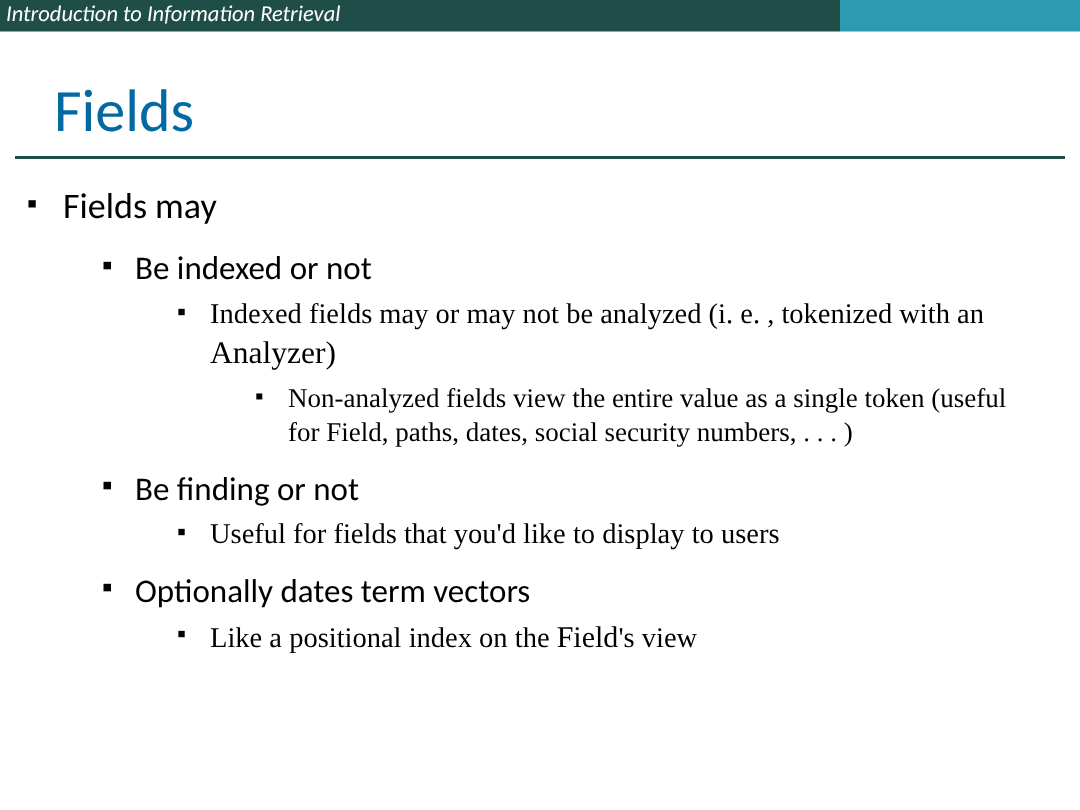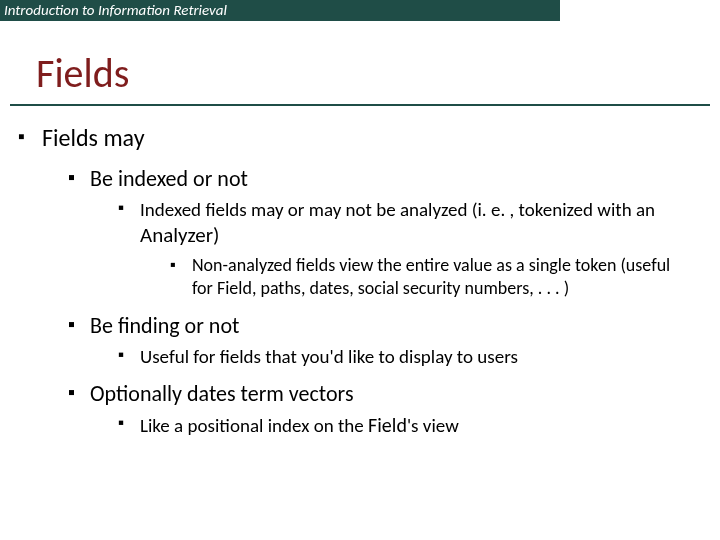--- a/index.html
+++ b/index.html
@@ -1,34 +1,34 @@
 <!DOCTYPE html>
 <html><head>
 <meta charset="utf-8">
 <style>
   * { margin: 0; padding: 0; box-sizing: border-box; }
   html, body { width: 720px; height: 540px; background: #fff; font-family: Calibri, "Segoe UI", Arial, sans-serif; color: #000; }
   .slide { width: 720px; height: 540px; position: relative; }
-  .header-bar { display: flex; width: 100%; align-items: flex-end; }
+  .header-bar { display: flex; width: 100%; }
   .header-left {
     background: #1f4d47;
     color: #fff;
     font-style: italic;
     font-size: 15px;
     padding: 1px 6px 2px 4px;
     flex: 0 0 560px;
   }
   .header-right {
     background: #2c9ab0;
     flex: 1;
   }
   .title {
     font-size: 40px;
     font-weight: 400;
-    color: #7f1d1d;
+    color: #0369a1;
     padding: 28px 0 6px 36px;
   }
   .title-rule {
     border: none;
     border-top: 2px solid #1f4d47;
     margin: 0 10px 0 10px;
   }
   .content {
     padding: 14px 30px 0 18px;
     font-size: 19px;
@@ -42,21 +42,21 @@
     left: 0;
     top: 0;
     color: #000;
     font-size: 0.9em;
   }
   .lvl1 > li { font-size: 24px; padding-left: 24px; margin-top: 2px; }
   .lvl1 > li::before { font-size: 0.8em; top: 2px; }
   .lvl2 { margin-left: 26px; margin-top: 6px; }
   .lvl2 > li { font-size: 22px; margin-top: 10px; }
   .lvl3 { margin-left: 28px; margin-top: 4px; }
-  .lvl3 > li { font-size: 19px; margin-top: 4px; }
+  .lvl3 > li { font-size: 19px; margin-top: 4px; font-family: Liberation Serif, serif; }
   .lvl4 { margin-left: 30px; margin-top: 4px; }
   .lvl4 > li { font-size: 18px; }
   .code-ish { font-family: inherit; }
 </style>
 </head>
 <body>
 <div class="slide">
 
   <div class="header-bar">
     <div class="header-left">Introduction to Information Retrieval</div>

